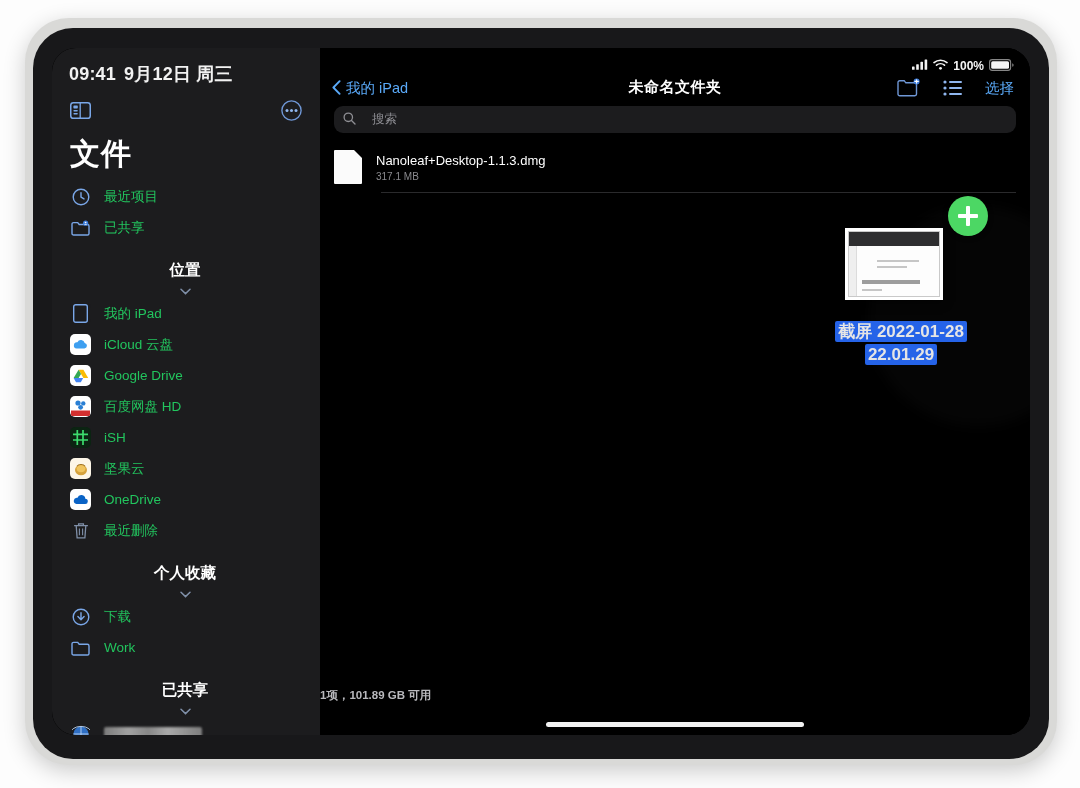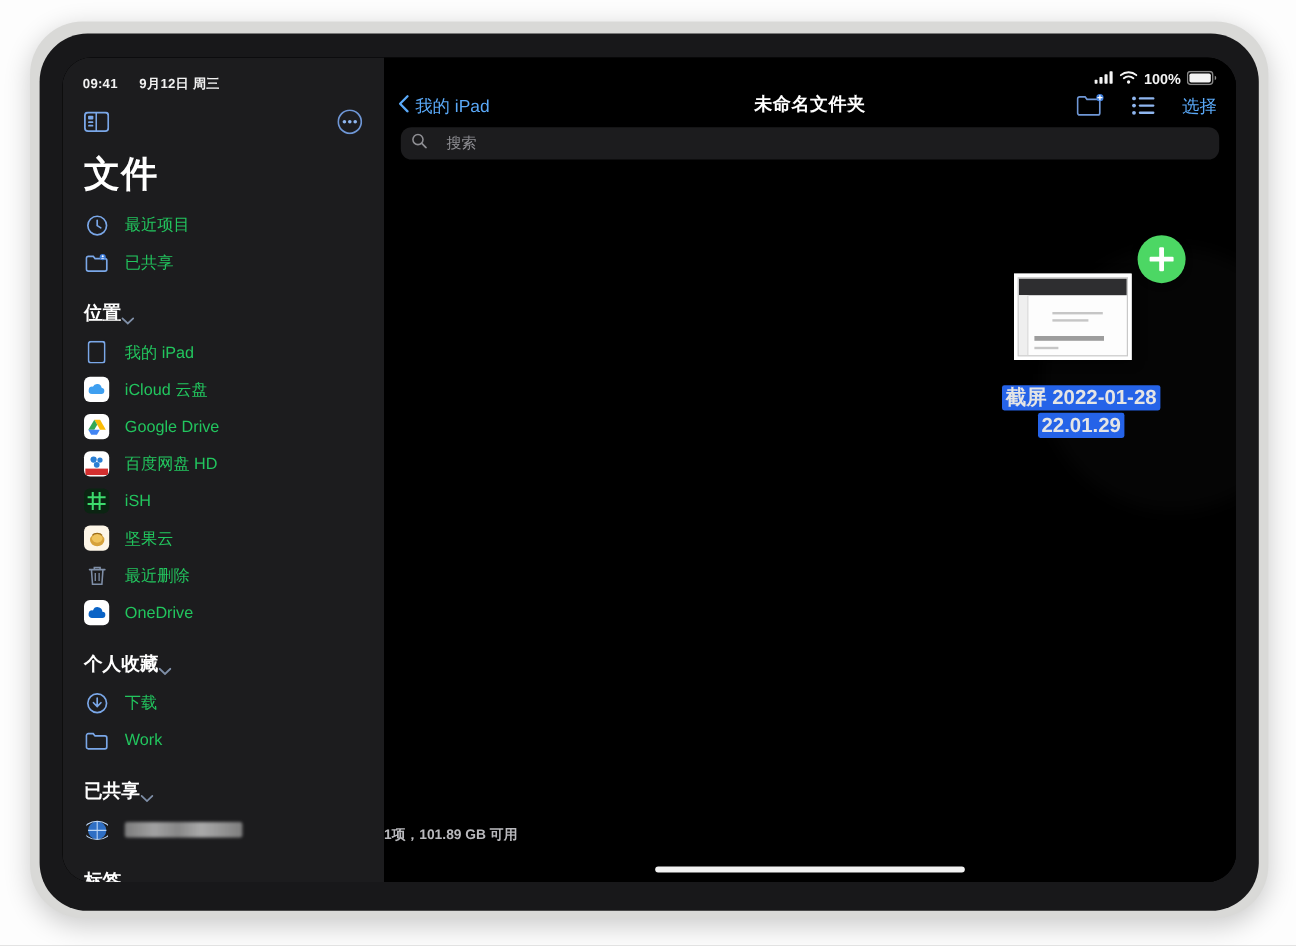--- a/index.html
+++ b/index.html
@@ -84,23 +84,23 @@
     width: 268px;
     flex: 0 0 268px;
     background: #1c1c1e;
     padding: 0 0 0 0;
     position: relative;
     overflow: hidden;
   }
   #status-bar-left {
     display: flex;
     align-items: center;
-    gap: 18px;
+    gap: 8px;
     padding: 14px 0 0 17px;
-    font-size: 11px;
+    font-size: 18px;
     font-weight: bold;
     color: #f2f2f2;
     letter-spacing: 0.2px;
   }
   #sidebar-toolbar {
     display: flex;
     align-items: center;
     justify-content: space-between;
     padding: 14px 18px 0 18px;
   }
@@ -139,23 +139,24 @@
     width: 21px; height: 21px;
     border-radius: 5px;
     flex: 0 0 21px;
     display: flex; align-items: center; justify-content: center;
     overflow: hidden;
     font-size: 10px;
   }
   .section-hdr {
     display: flex;
     align-items: center;
-    justify-content: flex-start;
+    justify-content: space-between;
     padding: 17px 20px 6px 18px;
     cursor: pointer;
+    flex-direction: column;
   }
   .section-hdr .lbl {
     font-size: 15.5px;
     font-weight: bold;
     color: #ffffff;
   }
   .chev {
     width: 11px; height: 7px;
     flex: 0 0 11px;
   }
@@ -520,35 +521,35 @@
           <span class="app-icon" style="background:#fdf6e8;">
             <svg width="16" height="16" viewBox="0 0 16 16">
               <ellipse cx="8" cy="9" rx="6" ry="5.2" fill="#d6a23c"></ellipse>
               <ellipse cx="8" cy="7.6" rx="4.4" ry="3.6" fill="#f0c45e"></ellipse>
               <path d="M4 5.2C5.5 3 10.5 3 12 5.2" fill="none" stroke="#9c6d18" stroke-width="1.1"></path>
             </svg>
           </span>
           <span class="lbl">坚果云</span>
         </div>
         <div class="side-row">
+          <span class="app-icon" style="background:#ffffff;">
+            <svg width="17" height="13" viewBox="0 0 17 13">
+              <path d="M4.5 11h8.6a2.6 2.6 0 0 0 .2-5.2A4 4 0 0 0 5.5 4.7 2.9 2.9 0 0 0 4.5 11z" fill="#0a63c6"></path>
+            </svg>
+          </span>
+          <span class="lbl">OneDrive</span>
+        </div>
+        <div class="side-row">
           <span class="side-glyph">
             <svg width="16" height="18" viewBox="0 0 16 18">
               <path d="M1.6 3.7h12.8M5.6 3.7V1.9h4.8v1.8M3.2 3.7l0.9 12.2h7.8l0.9-12.2" fill="none" stroke="#7f8fa8" stroke-width="1.3" stroke-linecap="round"></path>
               <path d="M6.4 6.6v6.6M9.6 6.6v6.6" stroke="#7f8fa8" stroke-width="1.1"></path>
             </svg>
           </span>
           <span class="lbl">最近删除</span>
-        </div>
-        <div class="side-row">
-          <span class="app-icon" style="background:#ffffff;">
-            <svg width="17" height="13" viewBox="0 0 17 13">
-              <path d="M4.5 11h8.6a2.6 2.6 0 0 0 .2-5.2A4 4 0 0 0 5.5 4.7 2.9 2.9 0 0 0 4.5 11z" fill="#0a63c6"></path>
-            </svg>
-          </span>
-          <span class="lbl">OneDrive</span>
         </div>
 
         <div class="section-hdr">
           <span class="lbl">个人收藏</span>
           <span class="chev">
             <svg width="11" height="7" viewBox="0 0 11 7">
                 <path d="M1 1.3L5.5 5.6 10 1.3" fill="none" stroke="#7f8fa8" stroke-width="1.5" stroke-linecap="round"></path>
               </svg>
           </span>
         </div>
@@ -663,20 +664,29 @@
             <span>
               <svg width="13" height="13" viewBox="0 0 13 13">
                 <circle cx="5.3" cy="5.3" r="4.2" fill="none" stroke="#8e8e93" stroke-width="1.3"></circle>
                 <path d="M8.5 8.5 12 12" stroke="#8e8e93" stroke-width="1.4" stroke-linecap="round"></path>
               </svg>
             </span>
             <span id="search-placeholder">搜索</span>
           </div>
         </div>
 
+        <div id="file-list">
+          <div class="file-row">
+            <span class="doc-icon"></span>
+            <span>
+              <span class="file-name" style="display:block;">Nanoleaf+Desktop-1.1.3.dmg</span>
+              <span class="file-size" style="display:block;">317.1 MB</span>
+            </span>
+          </div>
+        </div>
 
         <div id="footer-status">1项，101.89 GB 可用</div>
         <div id="home-indicator"></div>
 
         <div id="drag-shadow"></div>
 
         <div id="drag-layer">
           <div id="drag-thumb">
             <div class="shot">
               <div class="titlebar"></div>

